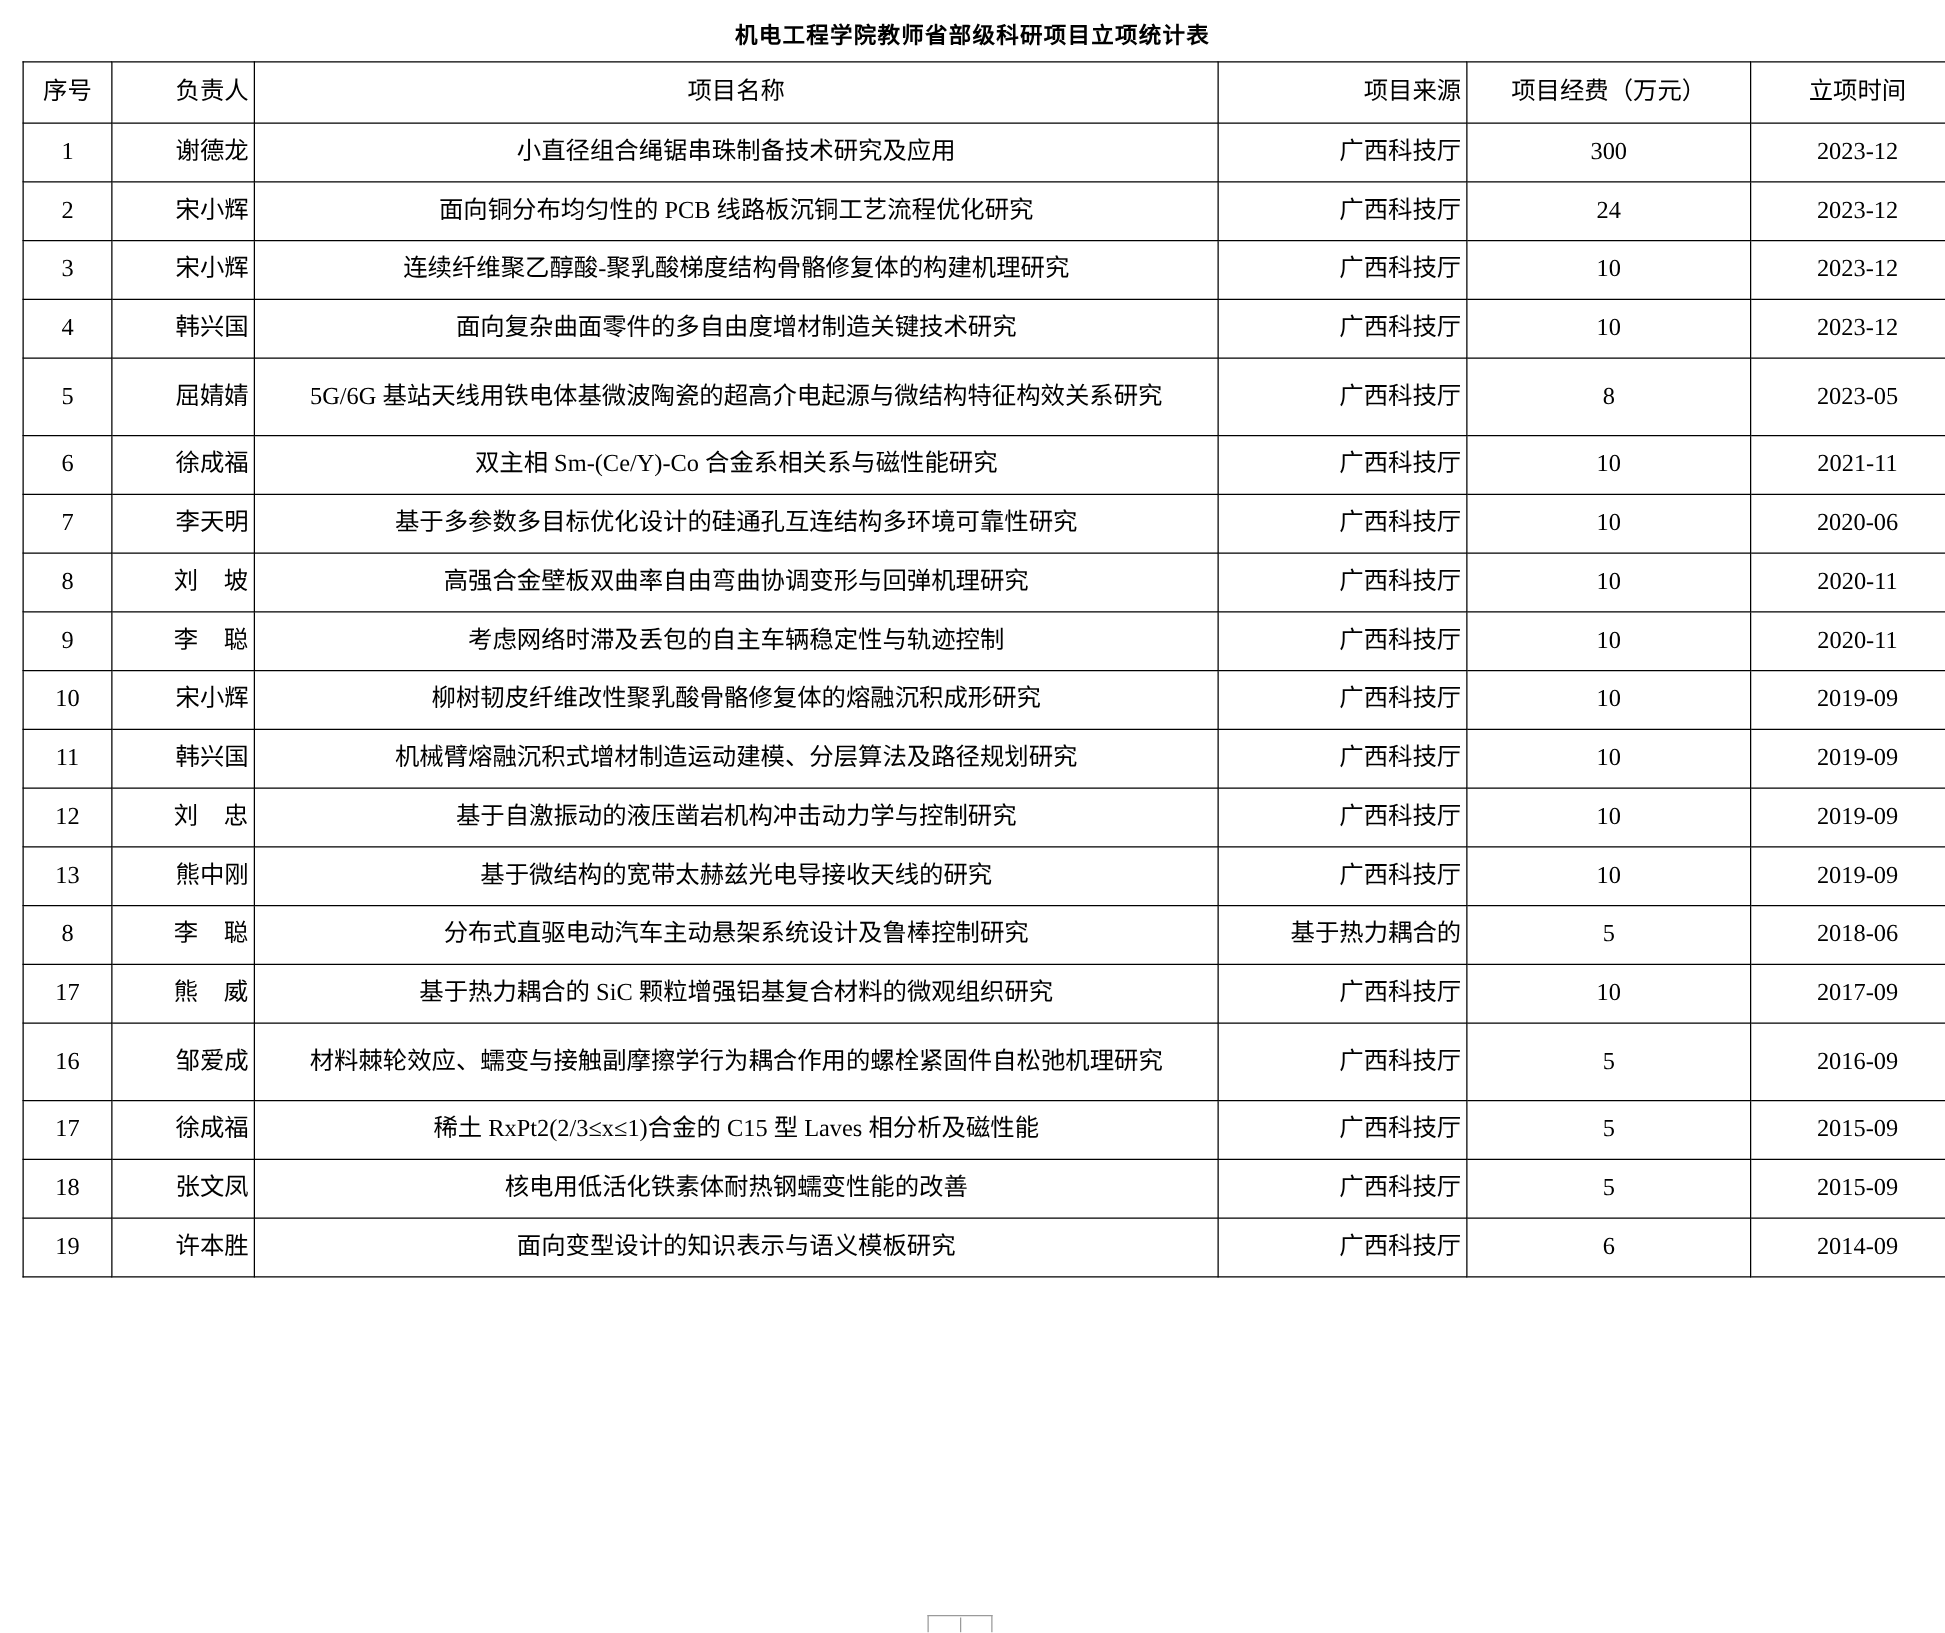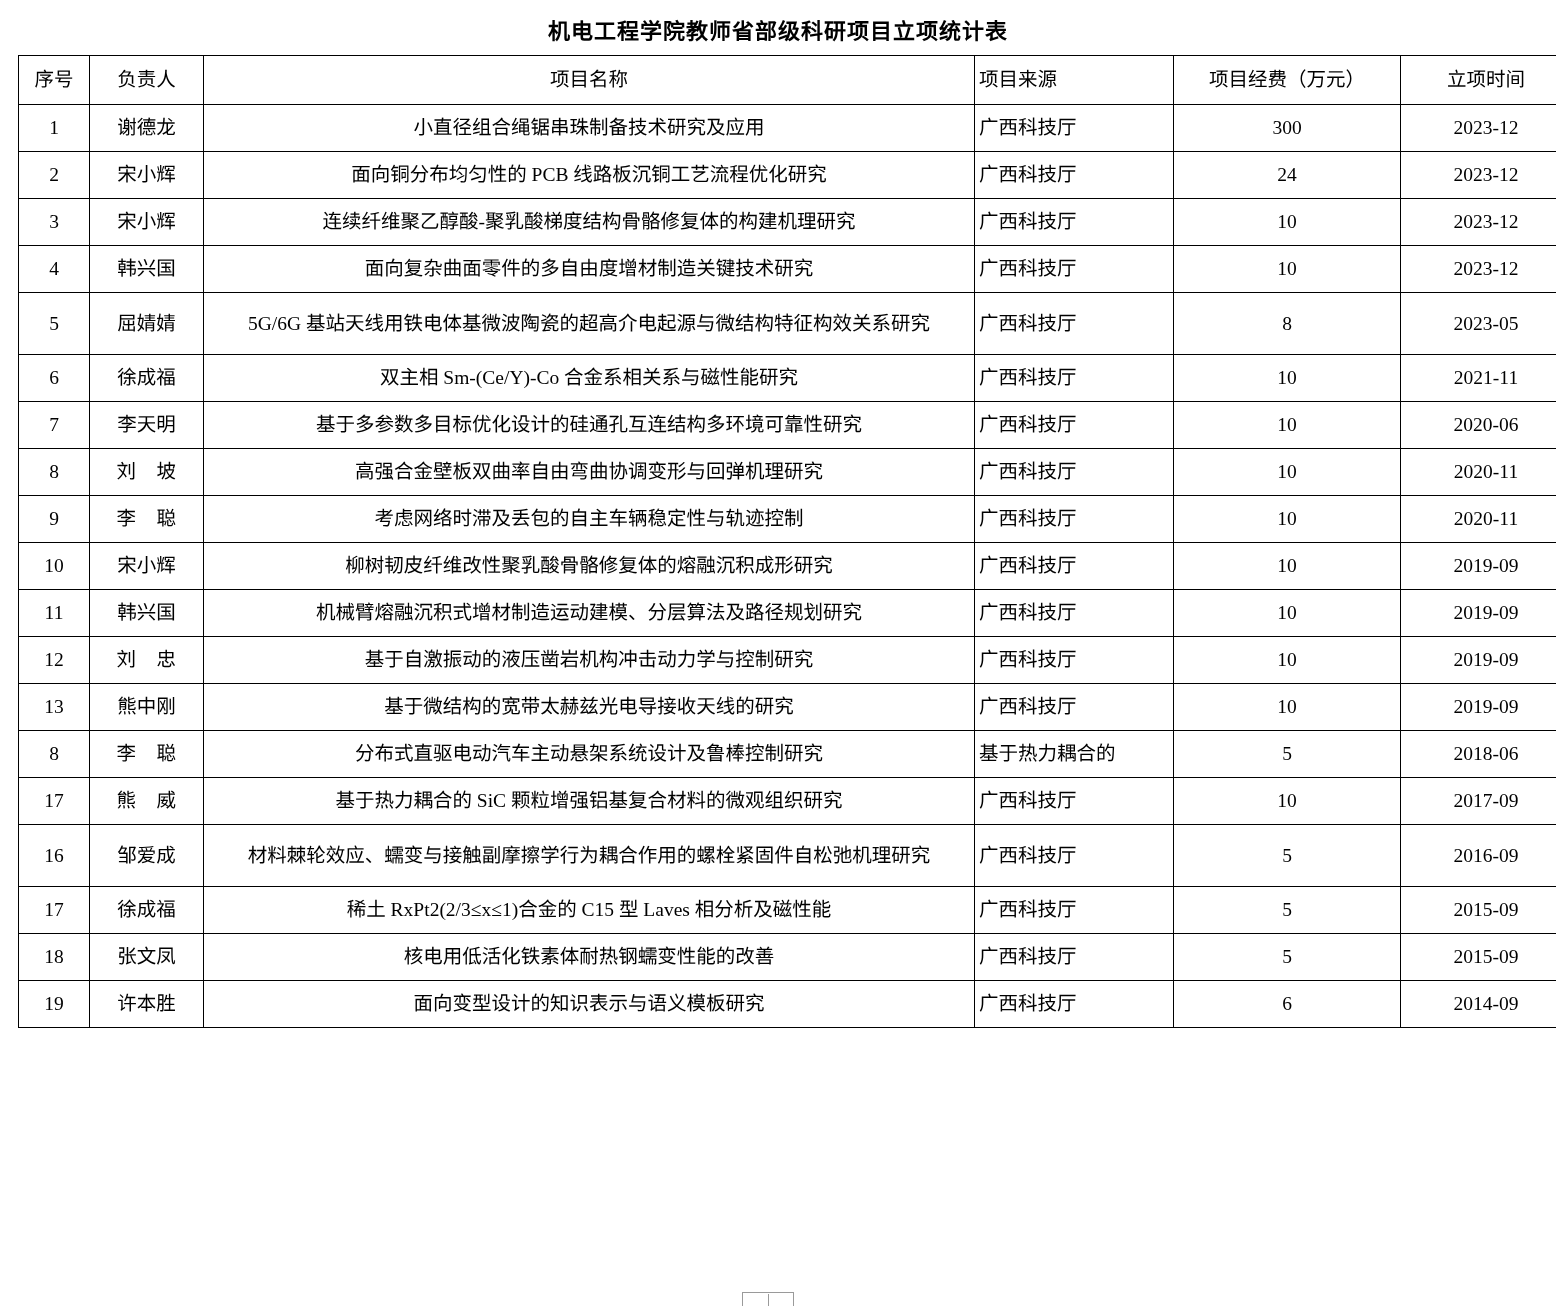--- a/index.html
+++ b/index.html
@@ -16,21 +16,21 @@
   }
   .page {
     width: 1556px;
     height: 1306px;
     position: relative;
     box-sizing: border-box;
     padding: 0;
   }
   .doc-title {
     text-align: center;
-    font-size: 22px;
+    font-size: 18px;
     font-weight: bold;
     letter-spacing: 1px;
     padding-top: 13px;
     padding-bottom: 10px;
     font-family: "Liberation Serif", "DejaVu Serif", serif;
   }
   table.grid {
     border-collapse: collapse;
     table-layout: fixed;
     margin-left: 18px;
@@ -45,23 +45,23 @@
     vertical-align: middle;
     line-height: 1.32;
     font-family: "Liberation Serif", "DejaVu Serif", serif;
   }
   thead th {
     height: 44px;
     text-align: center;
     font-size: 20px;
   }
   .c-idx   { width: 62px;  text-align: center; margin-top: 18px; }
-  .c-lead  { width: 105px; text-align: center; }
+  .c-lead  { width: 105px; text-align: right; }
   .c-name  { width: 762px; text-align: center; padding-left: 12px; }
-  .c-src   { width: 190px; text-align: left; }
+  .c-src   { width: 190px; text-align: right; }
   .c-fund  { width: 218px; text-align: center; }
   .c-date  { width: 162px; text-align: center; }
 
   tbody tr { height: 47px; }
   tbody tr.tall { height: 62px; }
 
   .idx-cell { font-size: 20px; }
   .lead-cell { letter-spacing: 0px; }
   .lead-spaced { letter-spacing: 0.5px; }
   .date-cell { font-size: 19px; }

